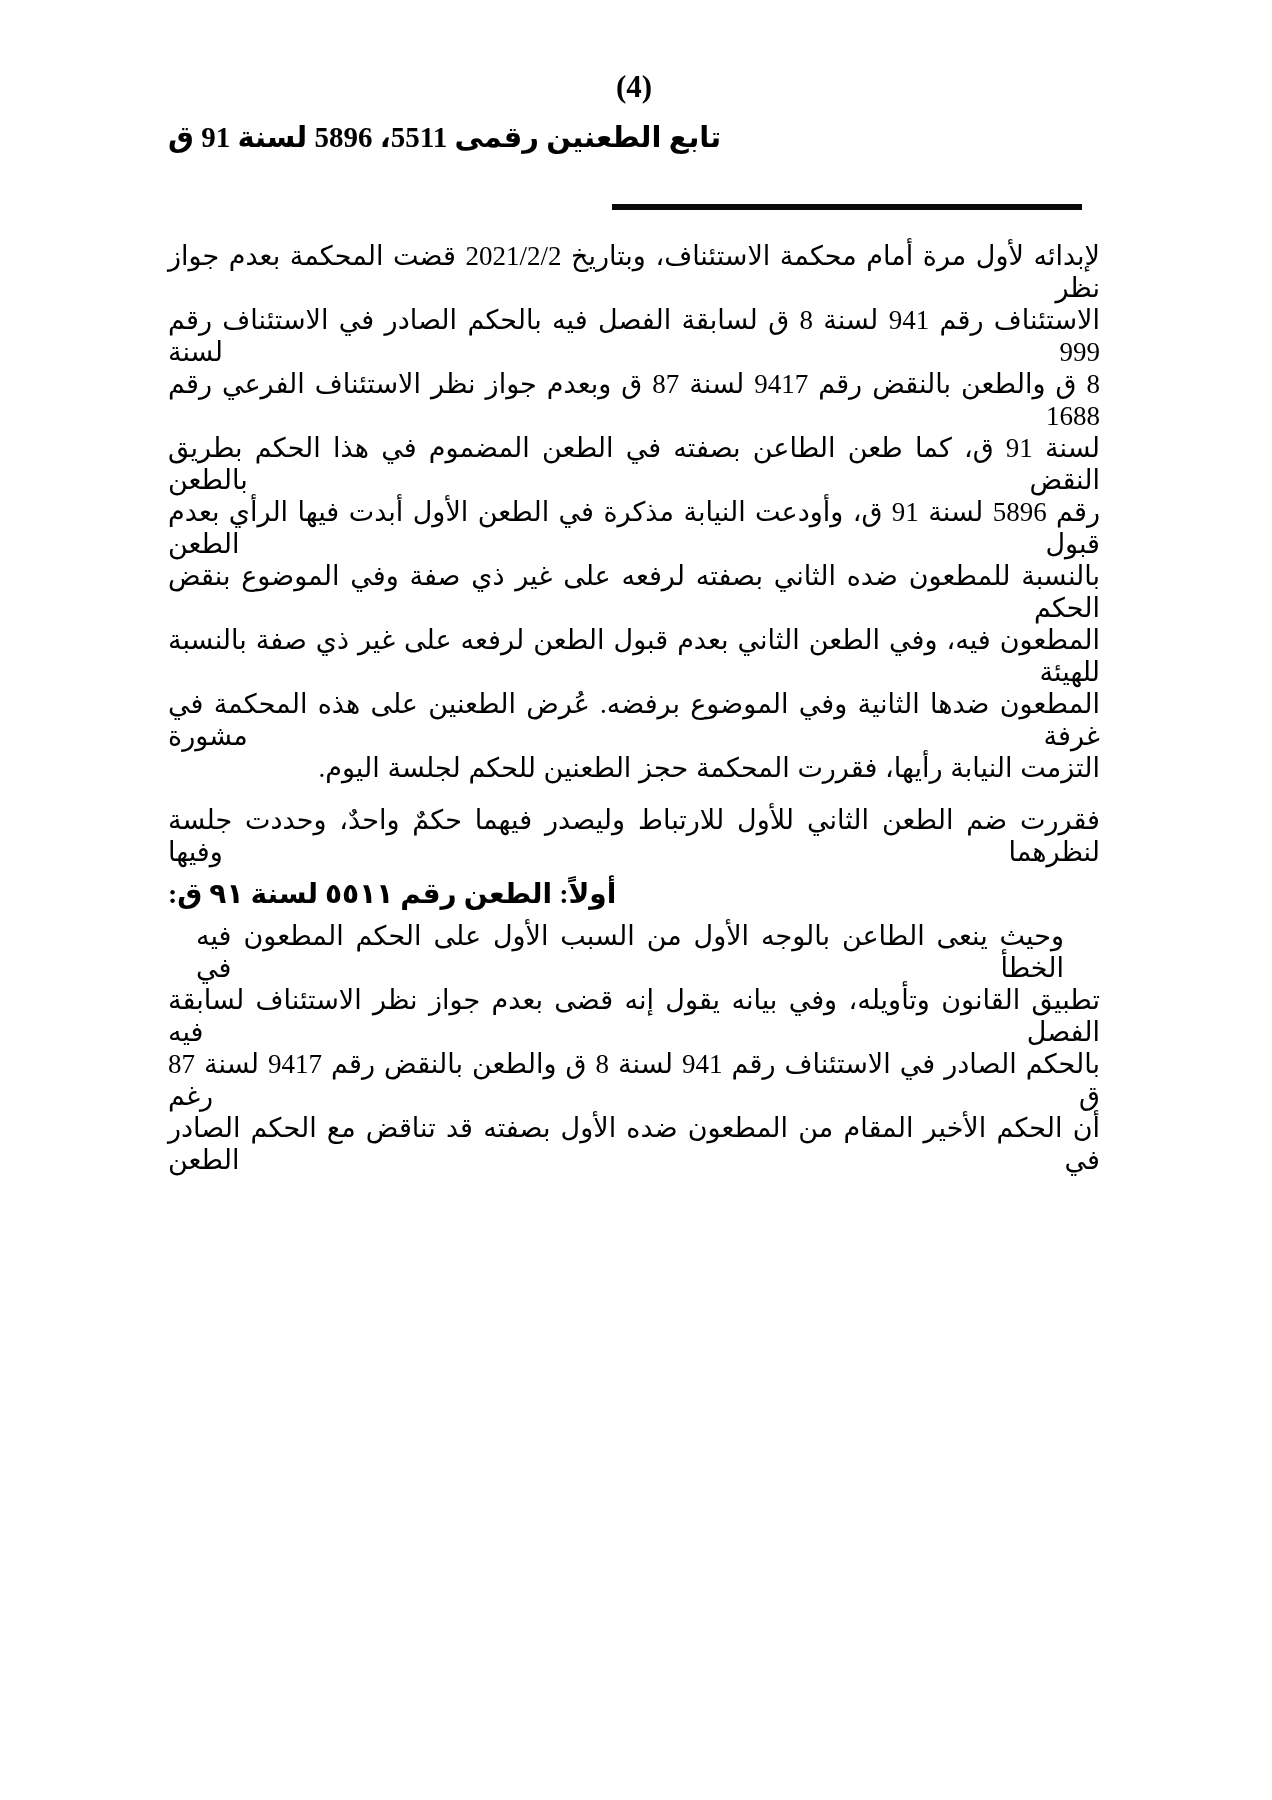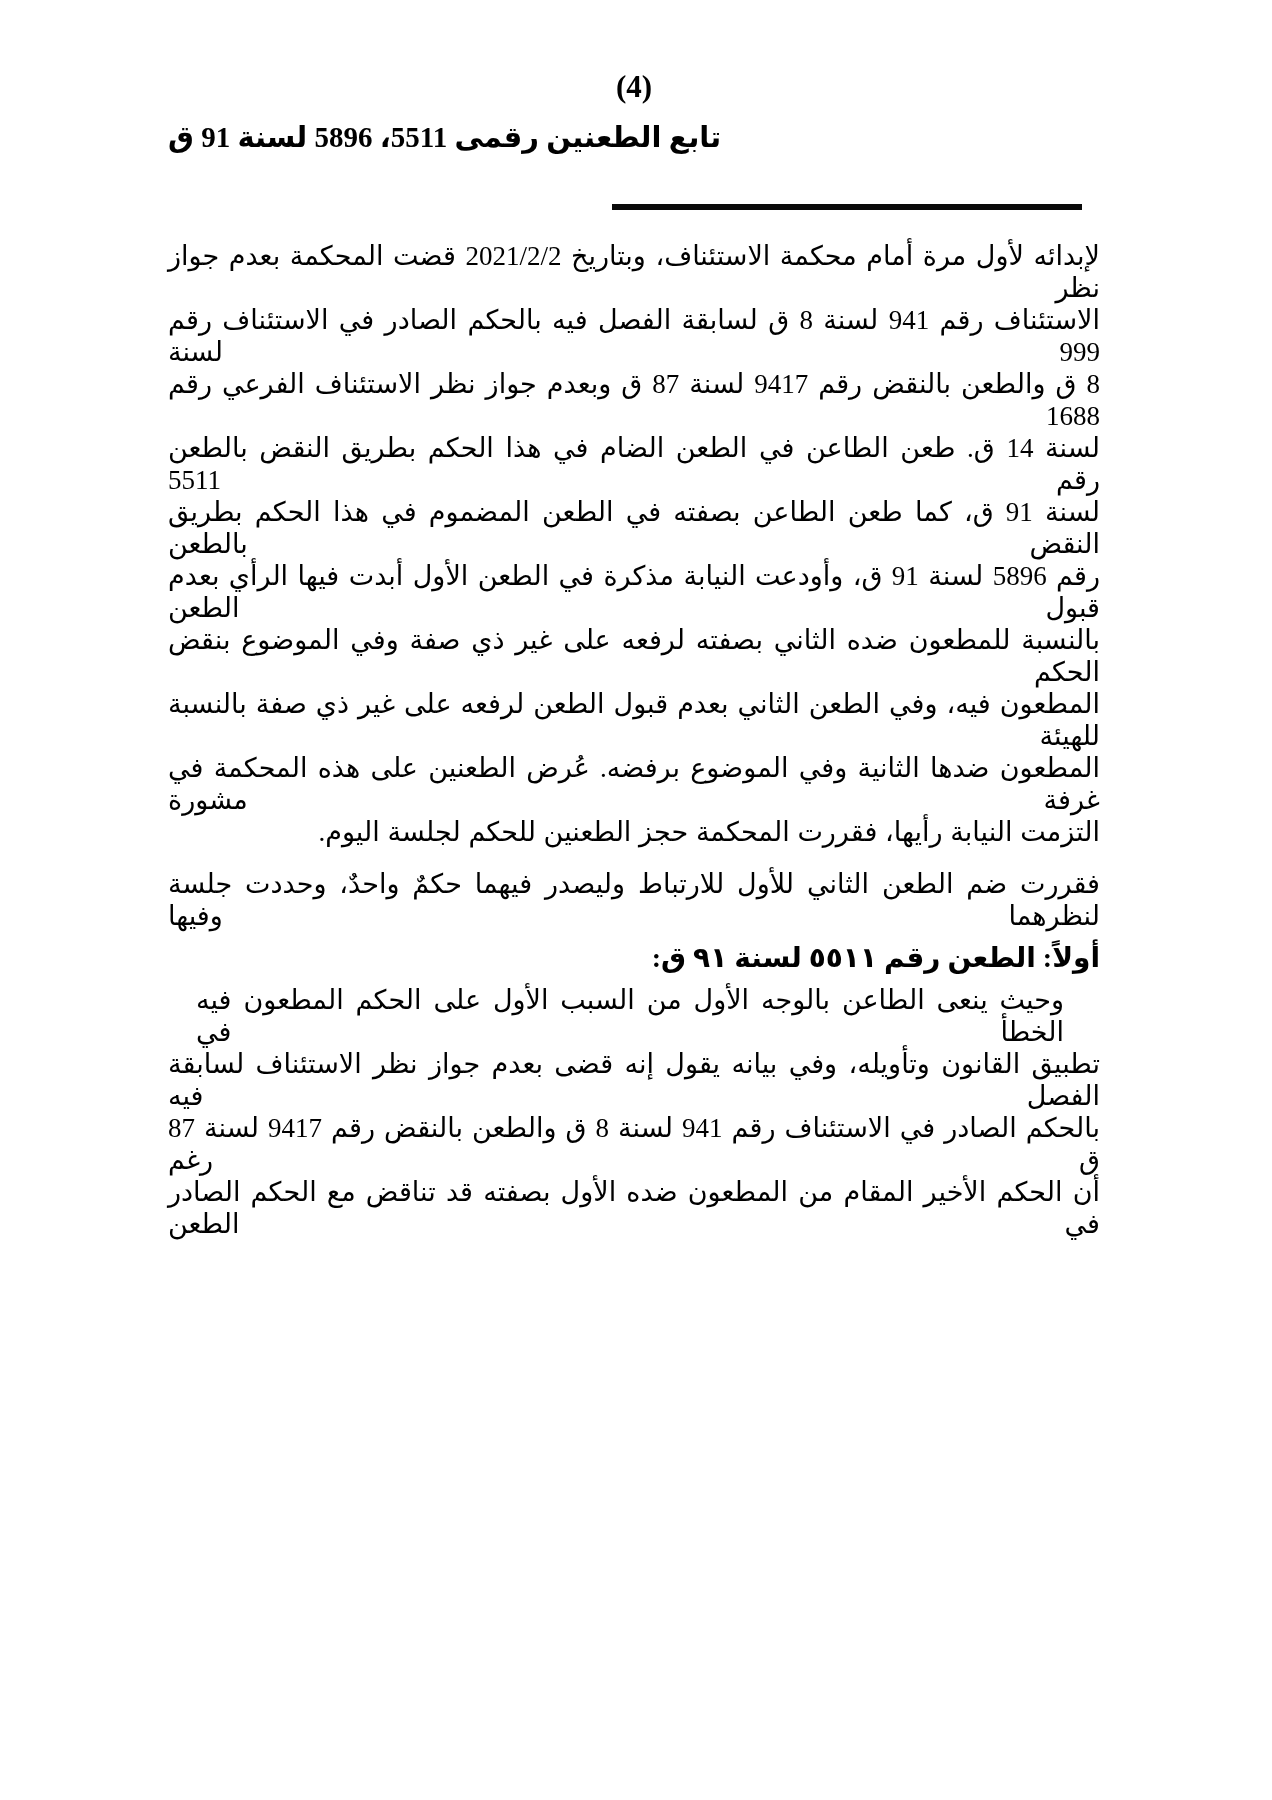--- a/index.html
+++ b/index.html
@@ -54,41 +54,40 @@
   }
   .line.indent {
     padding-right: 36px;
     margin-left: 28px;
   }
   .heading {
     font-weight: 700;
     font-size: 28px;
     line-height: 52px;
     min-height: 52px;
-    text-align: right;
+    text-align: left;
   }
 </style>
 </head>
 <body>
 
 <div class="page">
 
   <div class="page-number">(4)</div>
 
   <div class="header-title">تابع الطعنين رقمى 5511، 5896 لسنة 91 ق</div>
 
   <div class="header-rule"></div>
 
   <div class="body-text">
 
     <section class="para">
       <div class="line">لإبدائه لأول مرة أمام محكمة الاستئناف، وبتاريخ 2021/2/2 قضت المحكمة بعدم جواز نظر</div>
       <div class="line">الاستئناف رقم 941 لسنة 8 ق لسابقة الفصل فيه بالحكم الصادر في الاستئناف رقم 999 لسنة</div>
       <div class="line">8 ق والطعن بالنقض رقم 9417 لسنة 87 ق وبعدم جواز نظر الاستئناف الفرعي رقم 1688</div>
-      <div class="line">لسنة 14 ق. طعن الطاعن في الطعن الضام في هذا الحكم بطريق النقض بالطعن رقم 5511</div>
       <div class="line">لسنة 91 ق، كما طعن الطاعن بصفته في الطعن المضموم في هذا الحكم بطريق النقض بالطعن</div>
       <div class="line">رقم 5896 لسنة 91 ق، وأودعت النيابة مذكرة في الطعن الأول أبدت فيها الرأي بعدم قبول الطعن</div>
       <div class="line">بالنسبة للمطعون ضده الثاني بصفته لرفعه على غير ذي صفة وفي الموضوع بنقض الحكم</div>
       <div class="line">المطعون فيه، وفي الطعن الثاني بعدم قبول الطعن لرفعه على غير ذي صفة بالنسبة للهيئة</div>
       <div class="line">المطعون ضدها الثانية وفي الموضوع برفضه. عُرض الطعنين على هذه المحكمة في غرفة مشورة</div>
       <div class="line last">التزمت النيابة رأيها، فقررت المحكمة حجز الطعنين للحكم لجلسة اليوم.</div>
       <div class="line">فقررت ضم الطعن الثاني للأول للارتباط وليصدر فيهما حكمٌ واحدٌ، وحددت جلسة لنظرهما وفيها</div>
     </section>
 
     <div class="heading">أولاً: الطعن رقم ٥٥١١ لسنة ٩١ ق:</div>

